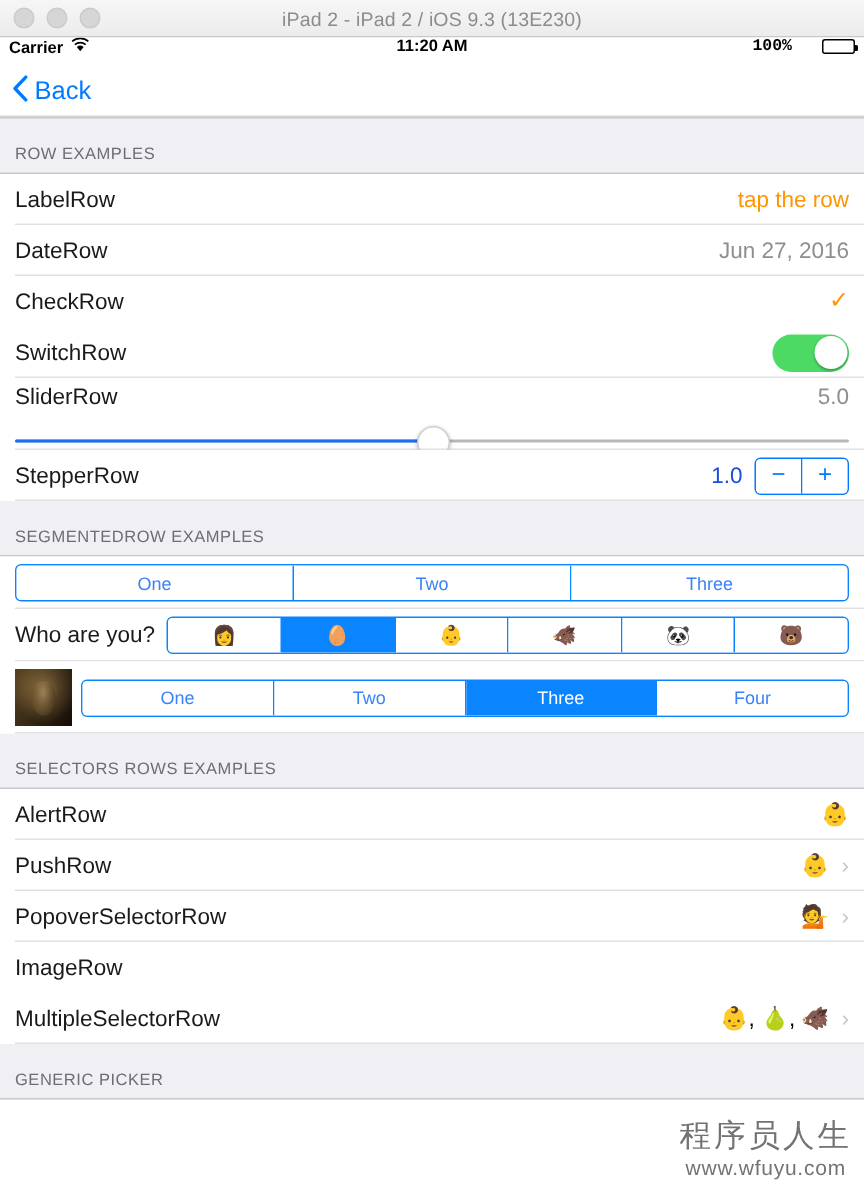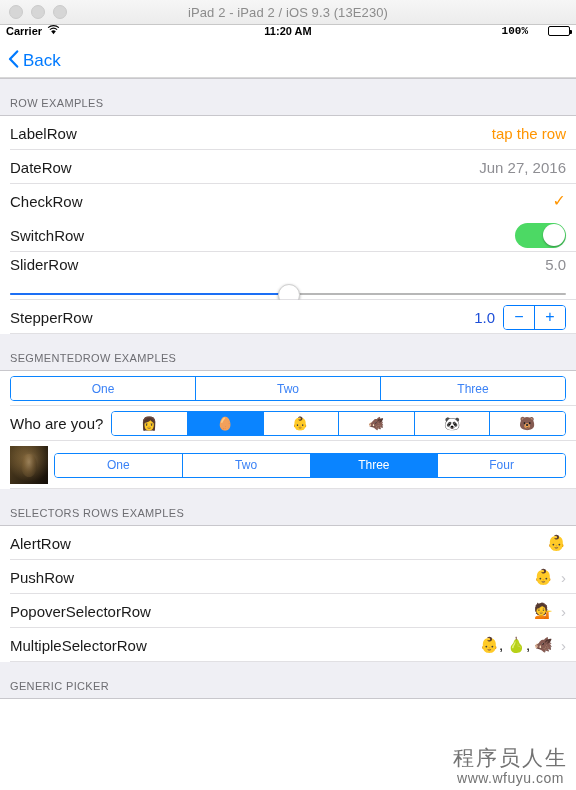--- a/index.html
+++ b/index.html
@@ -477,20 +477,24 @@
     <span class="row-value emoji">👶</span>
     <span class="chevron-right">›</span>
   </div>
 
   <div class="row">
     <span class="row-title">PopoverSelectorRow</span>
     <span class="row-value emoji">💁</span>
     <span class="chevron-right">›</span>
   </div>
 
+  <div class="row no-sep">
+    <span class="row-title">ImageRow</span>
+    <span class="row-value"></span>
+  </div>
 
   <div class="row">
     <span class="row-title">MultipleSelectorRow</span>
     <span class="row-value emoji">👶, 🍐, 🐗</span>
     <span class="chevron-right">›</span>
   </div>
 
   <div class="section-header">GENERIC PICKER</div>
 
 </div>

